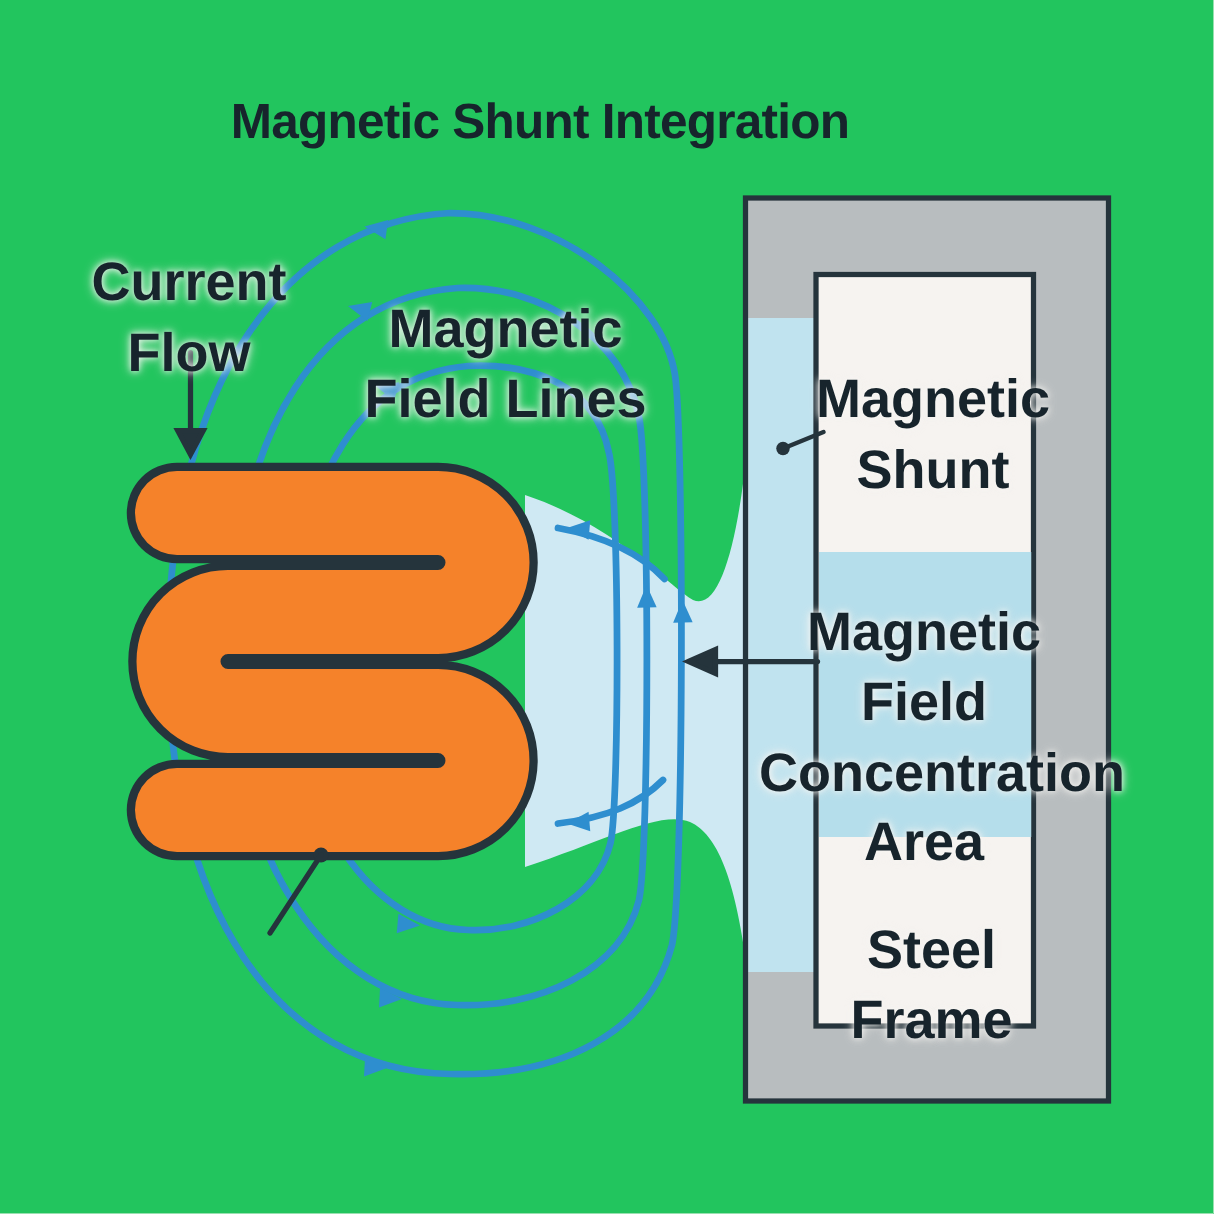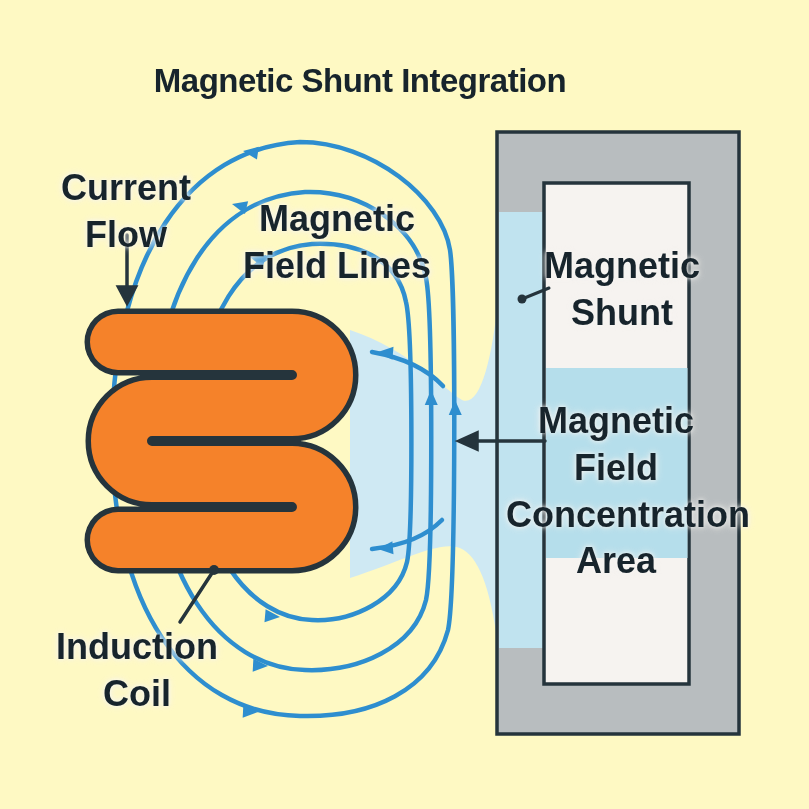--- a/index.html
+++ b/index.html
@@ -1,19 +1,19 @@
 <!DOCTYPE html>
 <html><head>
 <meta charset="utf-8">
 <style>
   * { margin:0; padding:0; box-sizing:border-box; }
   html,body { width:809px; height:809px; background:#f7f5f2; }
   .canvas {
     position:relative; width:809px; height:809px;
-    background:#fef9c3; overflow:hidden;
+    background:#22c55e; overflow:hidden;
     font-family:"Liberation Sans","DejaVu Sans",sans-serif;
     color:#17242c;
   }
   svg.diagram { position:absolute; left:0; top:0; width:809px; height:809px; }
   .title {
     position:absolute; left:70px; top:62px; width:580px;
     text-align:center; font-weight:bold; font-size:33px;
     color:#17242c; letter-spacing:-0.5px;
   }
   .label {
@@ -103,16 +103,16 @@
   <div class="label lbl-current">Current
 Flow</div>
   <div class="label lbl-fieldlines">Magnetic
 Field Lines</div>
   <div class="label lbl-shunt">Magnetic
 Shunt</div>
   <div class="label lbl-concentration">Magnetic
 Field
 Concentration
 Area</div>
-  <div class="label lbl-coil">Induction
-Coil</div>
+  <div class="label lbl-frame">Steel
+Frame</div>
 
 </div>
 
 </body></html>

